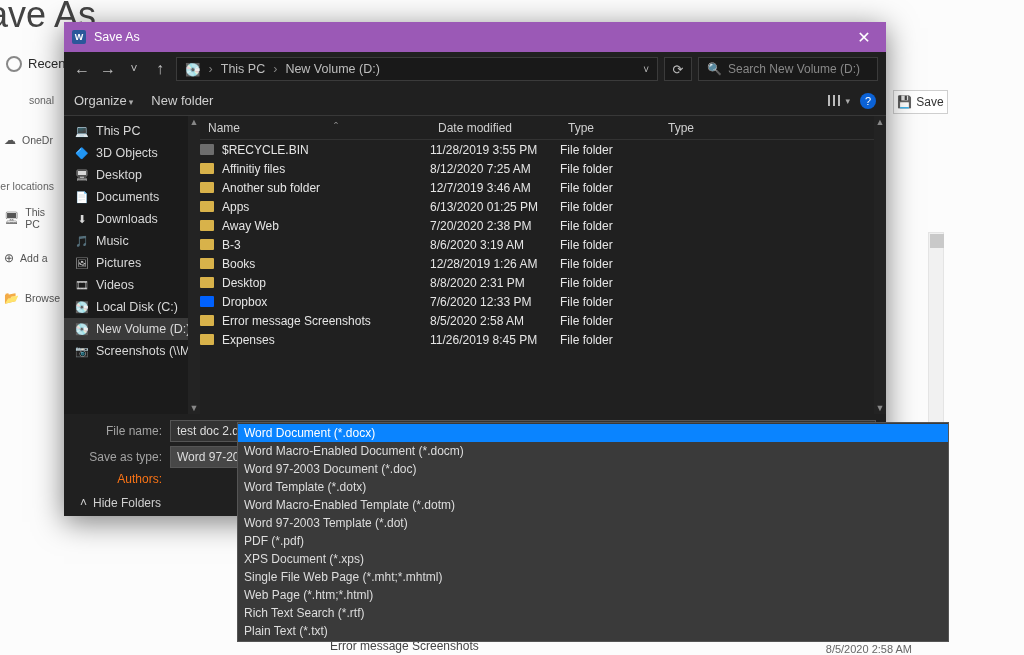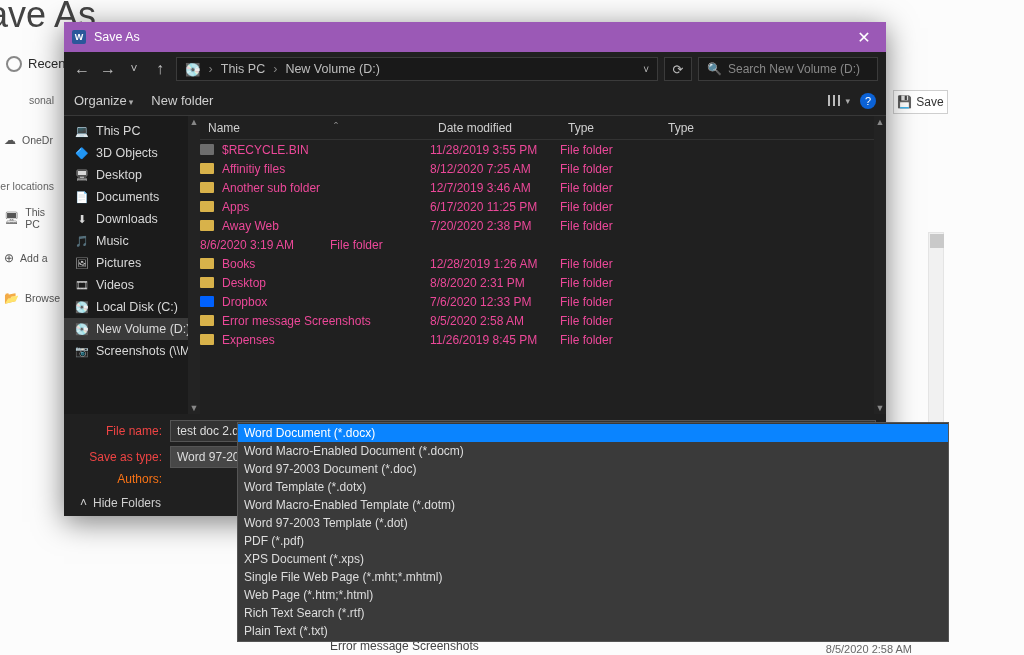--- a/index.html
+++ b/index.html
@@ -52,32 +52,32 @@
   .tree-scroll .dn{ position:absolute; bottom:0;}
 
   .files { flex:1; background:#202020; display:flex; flex-direction:column; position:relative; }
   .cols { display:flex; height:24px; align-items:center; color:#cfcfcf; font-size:12px; border-bottom:1px solid #333; }
   .cols div { padding-left:8px; }
   .c-name { flex: 0 0 230px; display:flex; align-items:center; gap:2px; }
   .c-date { flex: 0 0 130px; }
   .c-type { flex: 0 0 100px; }
   .c-size { flex: 1; }
   .filelist { overflow:hidden; }
-  .filerow { display:flex; height:19px; align-items:center; font-size:12px; color:#ec4899; }
+  .filerow { display:flex; height:19px; align-items:center; font-size:12px; color:#e5e5e5; }
   .filerow .c-name { display:flex; align-items:center; gap:8px; }
   .foldericon { width:14px; height:11px; background:#d8b24a; border-radius:1px; display:inline-block; }
   .foldericon.dark { background:#6d6d6d; }
   .foldericon.dropbox { background:#0061fe; }
   .files-scroll { position:absolute; right:0; top:0; width:12px; height:100%; background:#232323; }
   .files-scroll .up,.files-scroll .dn{ width:12px;height:12px; color:#888; font-size:9px; display:flex;align-items:center;justify-content:center;}
   .files-scroll .dn{ position:absolute; bottom:0;}
 
   .bottom { background:#202020; padding:6px 10px 6px 10px; }
   .formrow { display:flex; align-items:center; margin-bottom:4px; }
-  .formrow .lbl { width:96px; text-align:right; padding-right:8px; font-size:12px; color:#ef4444; }
+  .formrow .lbl { width:96px; text-align:right; padding-right:8px; font-size:12px; color:#a3a3a3; }
   .formrow .input { flex:1; height:22px; background:#333; border:1px solid #555; color:#ddd; font-size:12px; padding:0 6px; display:flex; align-items:center; position:relative; }
   .formrow .input .dd { position:absolute; right:4px; font-size:9px; color:#aaa; }
   .hidefolders { display:flex; align-items:center; gap:6px; font-size:12px; color:#cfcfcf; padding: 6px 0 0 6px; }
 
   
   .dropdown { position:absolute; left:173px; top:400px; width:712px; background:#3a3a3a; border:1px solid #555; z-index:10; font-size:12px; color:#ddd; padding:1px 0; }
   .dropdown .opt { height:18px; padding:0 6px; display:flex; align-items:center; white-space:nowrap; }
   .dropdown .opt.sel { background:#0a84ff; color:#fff; }
 
   .caret { font-size:9px; color:#aaa; margin-left:2px;}
@@ -260,34 +260,38 @@
             </div>
             <div class="c-date">12/7/2019 3:46 AM</div>
             <div class="c-type">File folder</div>
             <div class="c-size"></div>
           </div>
           <div class="filerow">
             <div class="c-name">
               <span class="foldericon "></span>
               <span>Apps</span>
             </div>
-            <div class="c-date">6/17/2020 11:25 PM</div>
+            <div class="c-date">6/13/2020 01:25 PM</div>
             <div class="c-type">File folder</div>
             <div class="c-size"></div>
           </div>
           <div class="filerow">
             <div class="c-name">
               <span class="foldericon "></span>
               <span>Away Web</span>
             </div>
             <div class="c-date">7/20/2020 2:38 PM</div>
             <div class="c-type">File folder</div>
             <div class="c-size"></div>
           </div>
           <div class="filerow">
+            <div class="c-name">
+              <span class="foldericon "></span>
+              <span>B-3</span>
+            </div>
             <div class="c-date">8/6/2020 3:19 AM</div>
             <div class="c-type">File folder</div>
             <div class="c-size"></div>
           </div>
           <div class="filerow">
             <div class="c-name">
               <span class="foldericon "></span>
               <span>Books</span>
             </div>
             <div class="c-date">12/28/2019 1:26 AM</div>

